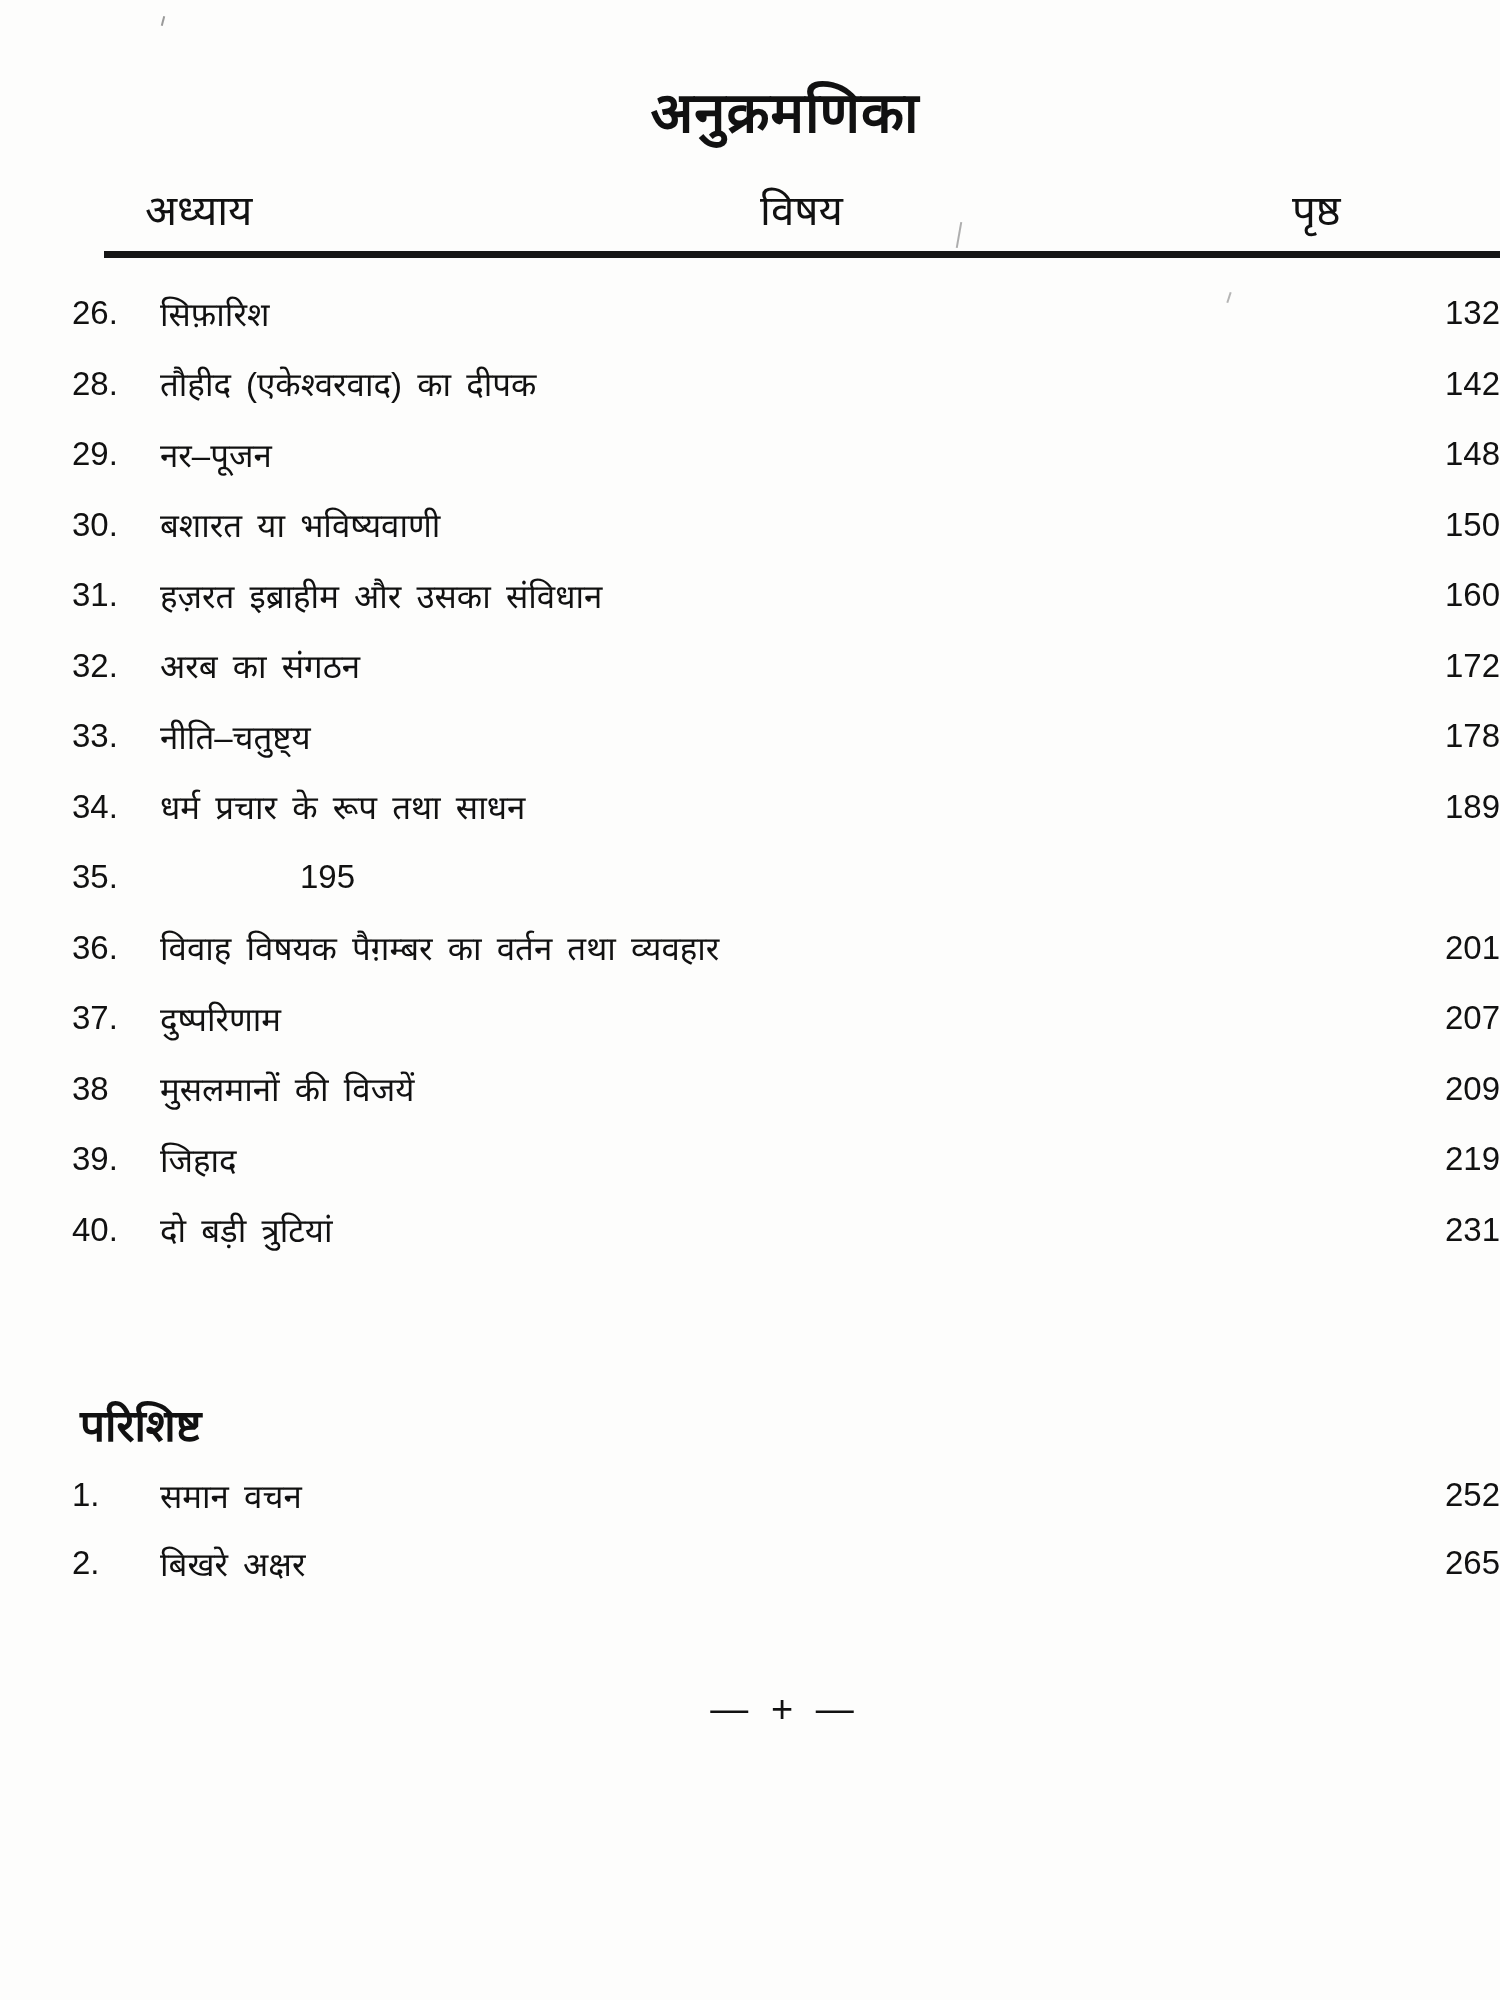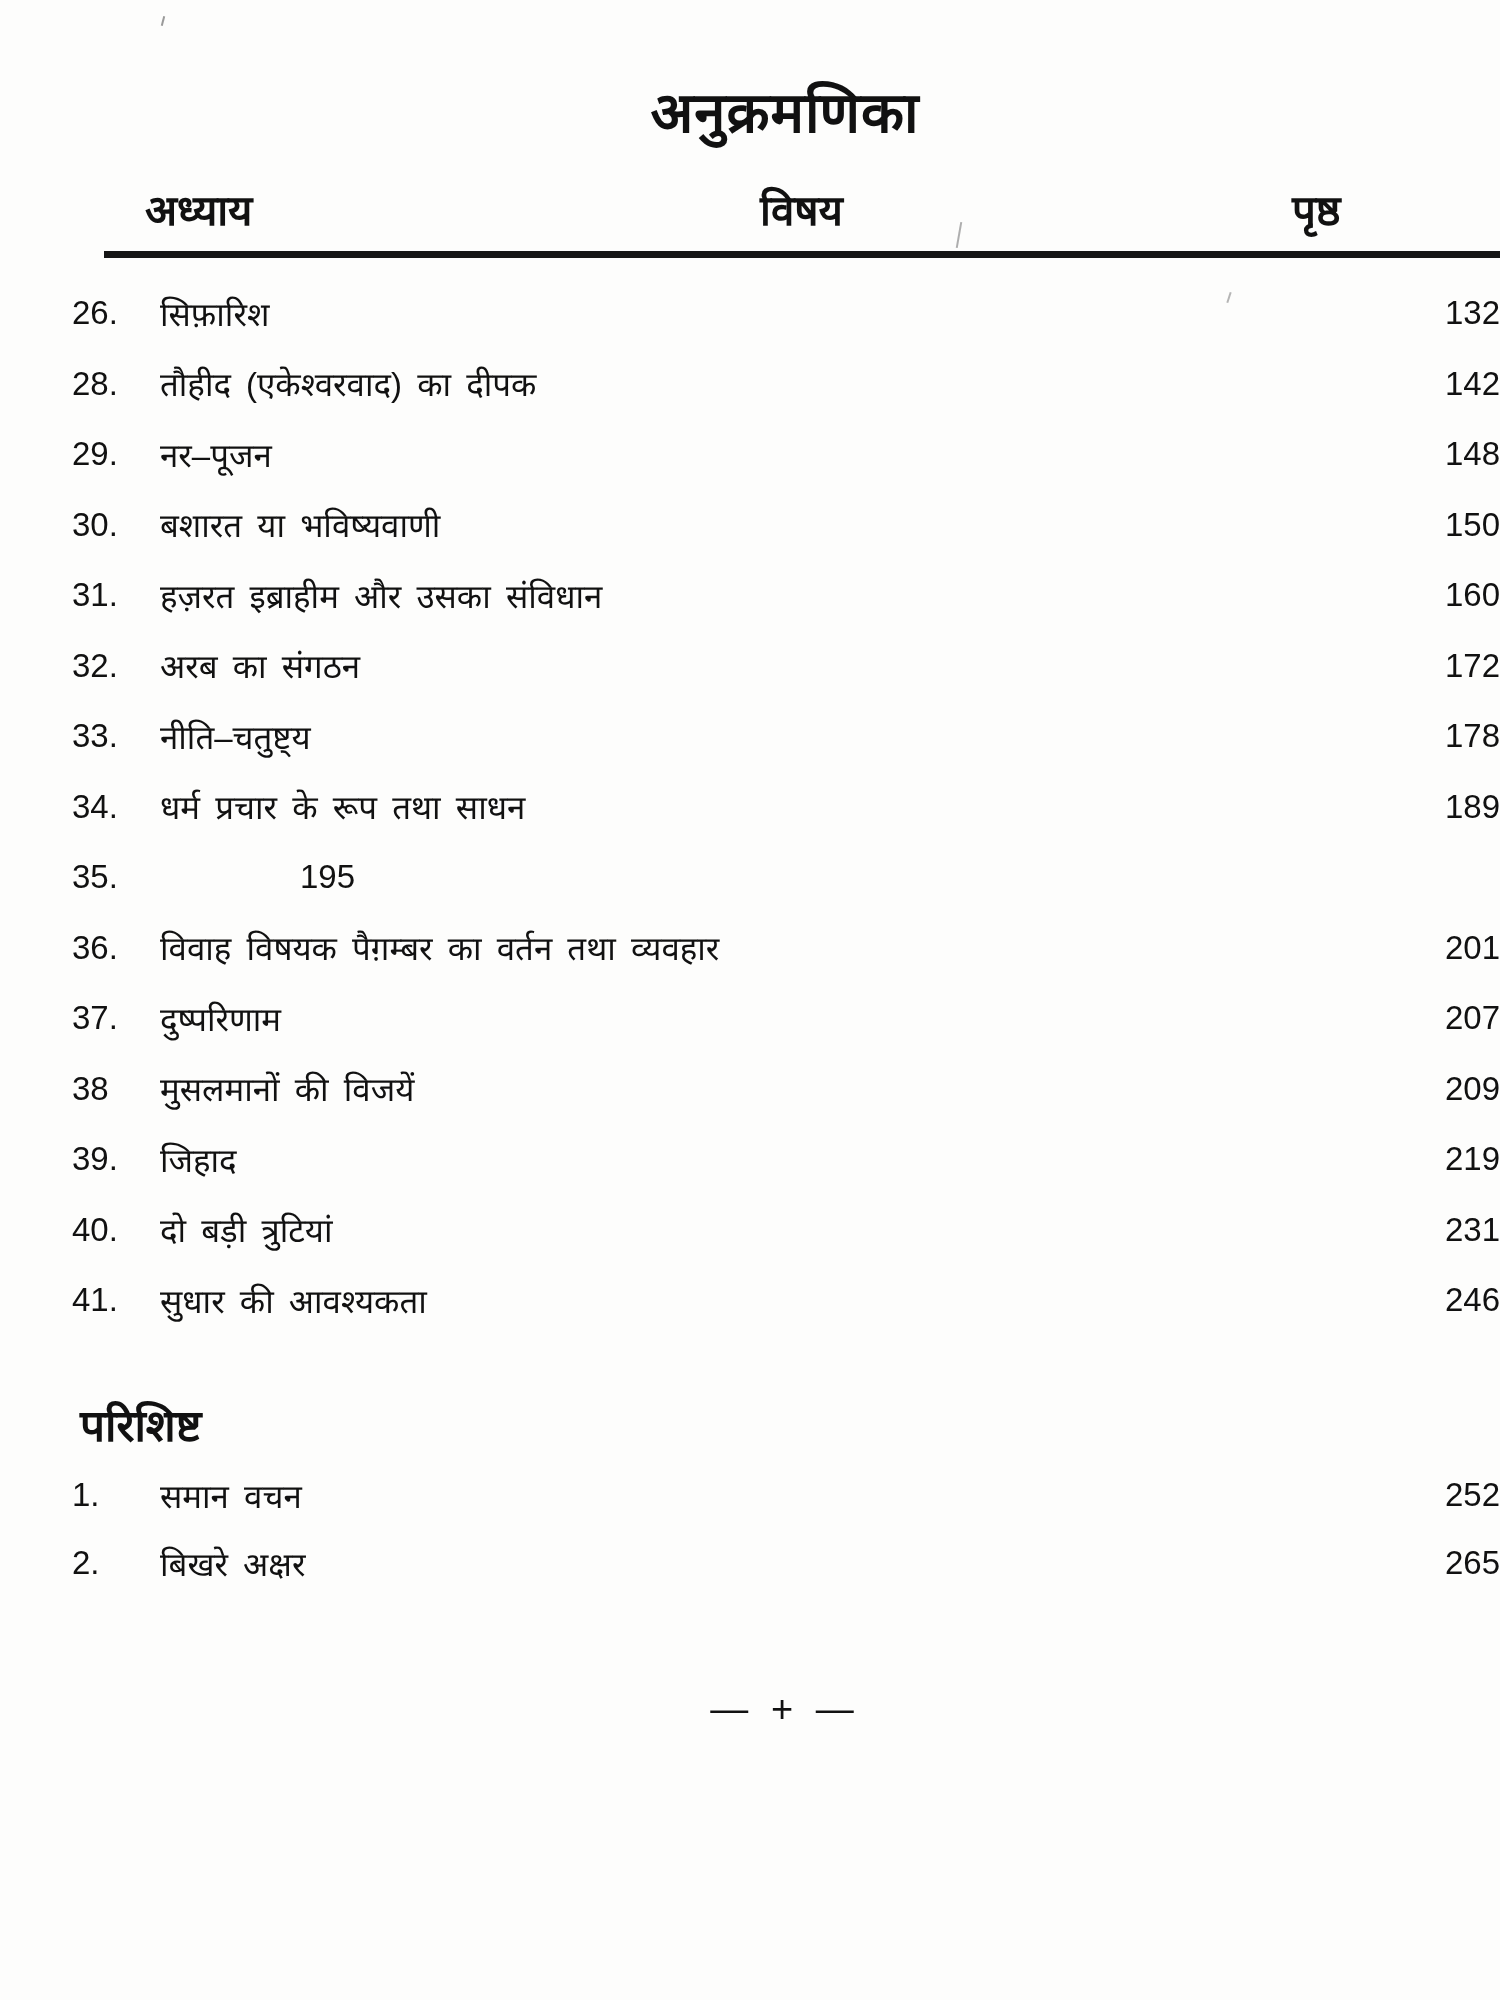--- a/index.html
+++ b/index.html
@@ -27,21 +27,21 @@
     letter-spacing: 1px;
     margin: 0;
   }
   .cols-header {
     position: absolute;
     top: 180px;
     left: 0;
     width: 1500px;
     height: 60px;
     font-size: 42px;
-    font-weight: bold;
+    font-weight: normal;
   }
   .cols-header .col-chapter { position: absolute; left: 145px; top: 0; }
   .cols-header .col-subject { position: absolute; left: 760px; top: 0; }
   .cols-header .col-page    { position: absolute; left: 1292px; top: 0; }
   .rule {
     position: absolute;
     top: 251px;
     left: 104px;
     width: 1396px;
     height: 7px;
@@ -211,25 +211,20 @@
   <div class="row">
     <span class="num">39.</span>
     <span class="title">जिहाद</span>
     <span class="pg">219</span>
   </div>
   <div class="row">
     <span class="num">40.</span>
     <span class="title">दो बड़ी त्रुटियां</span>
     <span class="pg">231</span>
   </div>
-  <div class="row">
-    <span class="num">41.</span>
-    <span class="title">सुधार की आवश्यकता</span>
-    <span class="pg">246</span>
-  </div>
 </div>
 
 <h2 class="appendix-heading">परिशिष्ट</h2>
 
 <div class="appendix-rows">
   <div class="row">
     <span class="num">1.</span>
     <span class="title">समान वचन</span>
     <span class="pg">252</span>
   </div>

